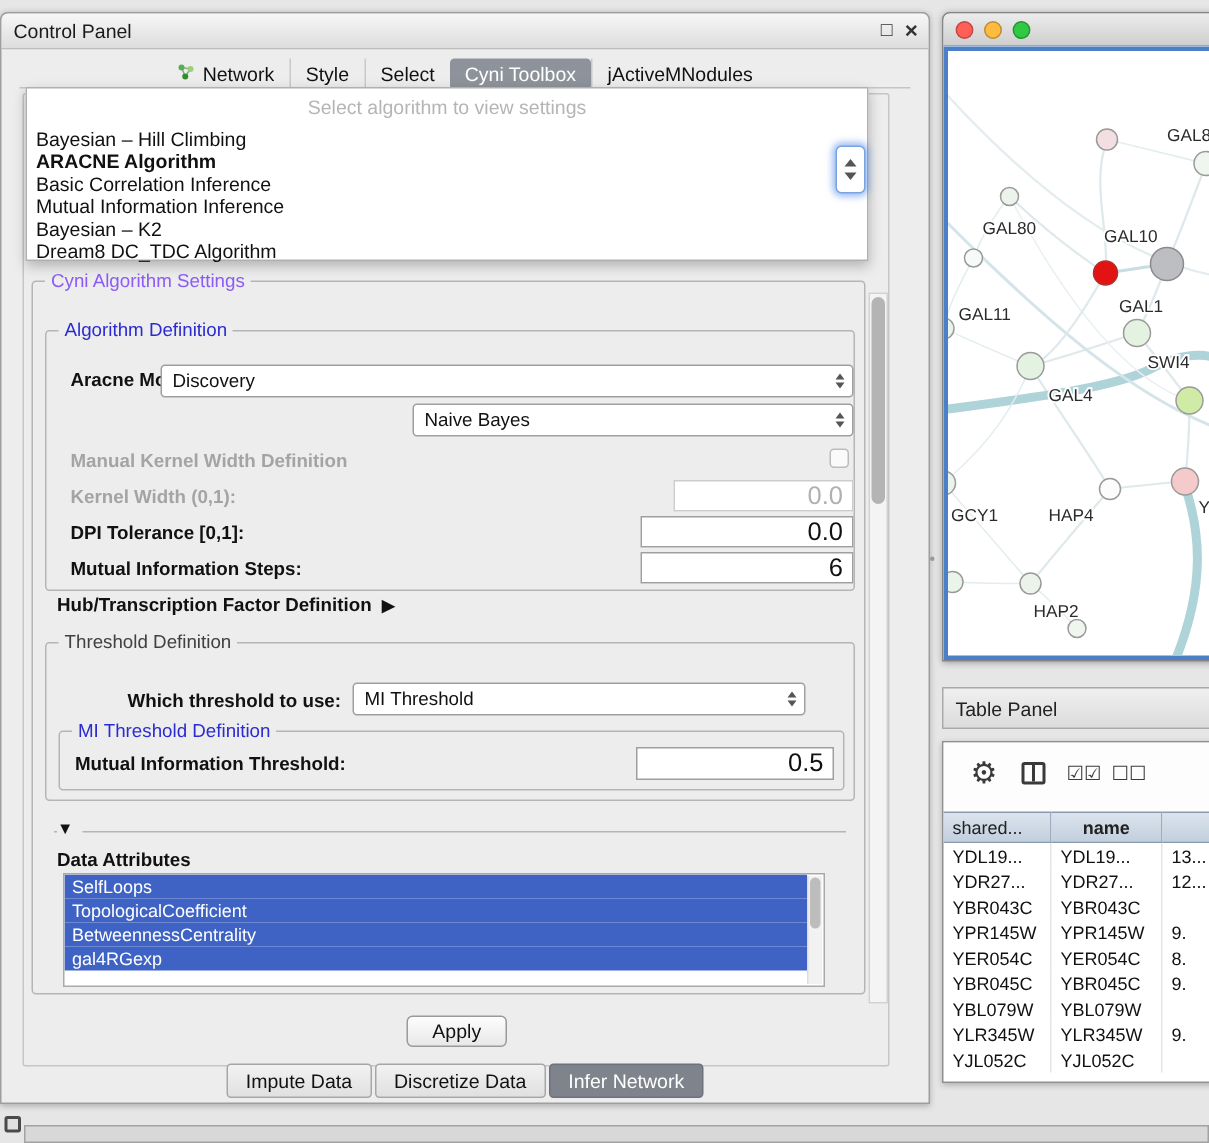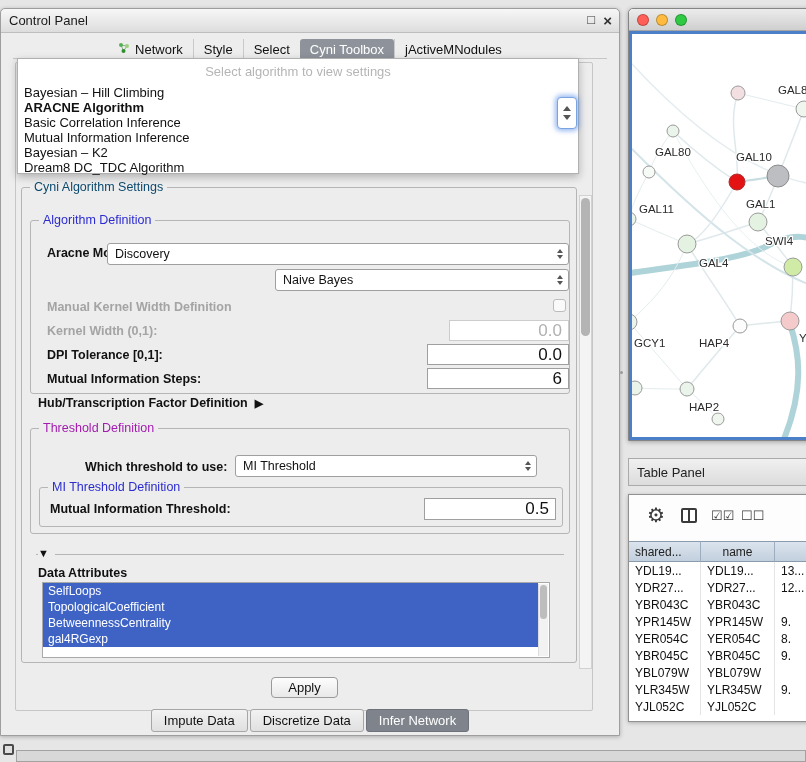--- a/index.html
+++ b/index.html
@@ -58,22 +58,22 @@
     display:flex; flex-direction:column; align-items:center; justify-content:center; gap:4px;
   }
   .tri-up { width:0; height:0; border-left:4px solid transparent; border-right:4px solid transparent; border-bottom:5px solid #555; }
   .tri-dn { width:0; height:0; border-left:4px solid transparent; border-right:4px solid transparent; border-top:5px solid #555; }
 
   
   .grp { position:absolute; border:1px solid #b5b5b5; border-radius:3px; }
   .gtitle { position:absolute; top:-8px; left:8px; background:#ededed; padding:0 4px;
             font-size:12.5px; white-space:nowrap; }
   .gtitle.blue { color:#2b2bd0; }
-  .gtitle.green { color:#a21caf; }
-  .gtitle.black { color:#0c4a6e; }
+  .gtitle.green { color:#404040; }
+  .gtitle.black { color:#8b5cf6; }
 
   .lbl { position:absolute; font-size:12.5px; white-space:nowrap; }
   .lbl.b { font-weight:bold; }
   .lbl.dis { color:#a4a4a4; }
 
   .combo { position:absolute; background:#fff; border:1px solid #9f9f9f; border-radius:3px;
            font-size:12.5px; display:flex; align-items:center; padding-left:7px; }
   .combo .arrows { margin-left:auto; display:flex; flex-direction:column; align-items:center;
                    gap:2px; padding-right:5px; }
   .combo .arrows .tri-up { border-left-width:3.5px; border-right-width:3.5px; border-bottom-width:4px; }
@@ -136,21 +136,21 @@
   .tico { position:absolute; color:#3a3a3a; }
   .tico.gear { left:18px; top:8px; font-size:20px; }
   .tico.colicon { left:52px; top:13px; width:16px; height:15px; border:2px solid #3a3a3a; border-radius:2px; }
   .tico.colicon i { position:absolute; left:5px; top:0; bottom:0; width:2px; background:#3a3a3a; display:block; }
   .tico.checks { left:82px; top:13px; font-size:13px; letter-spacing:0; }
   .tico.unchecks { left:112px; top:13px; font-size:13px; }
   .thead { position:absolute; left:0; right:0; top:46px; display:flex; }
   .th { background:linear-gradient(#dbe4ee,#c2cfdd); border-right:1px solid #9cadbf;
         border-top:1px solid #8a9bad; border-bottom:1px solid #8a9bad;
         font-size:12px; color:#222; display:flex; align-items:center; height:21px; padding:0 6px; }
-  .th.c1 { width:72px; } .th.c2 { width:74px; justify-content:center; } .th.c3 { flex:1; }
+  .th.c1 { width:72px; } .th.c2 { width:74px; justify-content:center;font-weight:bold; } .th.c3 { flex:1; }
   .tbody { position:absolute; left:0; right:0; top:67px; }
   .trow { display:flex; height:17px; font-size:12px; color:#111; align-items:center; }
   .td { padding:0 6px; border-right:1px solid #e4e4e4; height:100%; display:flex; align-items:center;
         overflow:hidden; white-space:nowrap; }
   .td.c1 { width:72px; } .td.c2 { width:74px; } .td.c3 { flex:1; }
 
   
   #mini-icon { position:absolute; left:3px; top:744px; width:11px; height:11px;
                border:2px solid #4a4a4a; border-radius:2px; background:#e0e0e0; }
   #bottom-strip { position:absolute; left:16px; top:750px; width:790px; height:12px;

